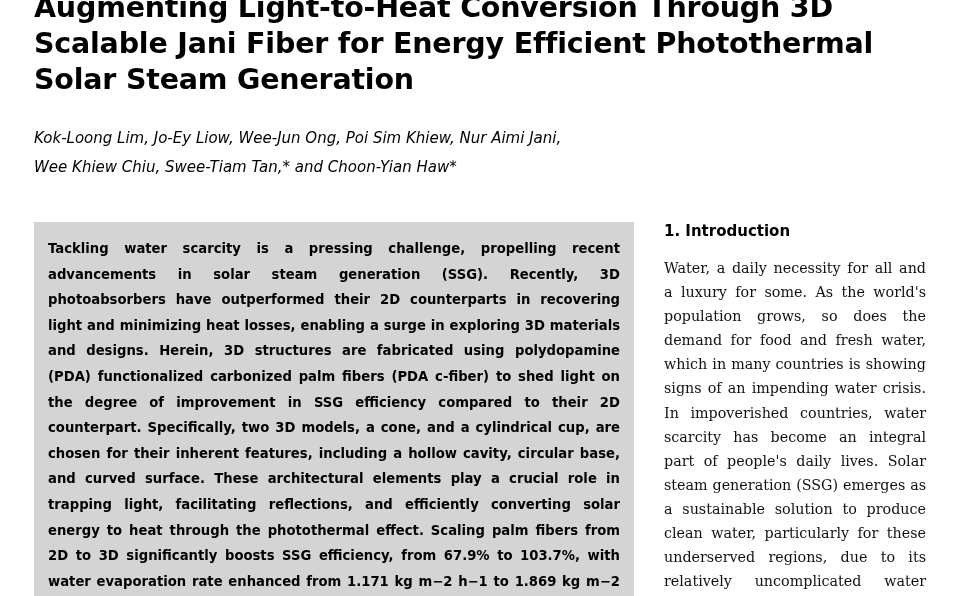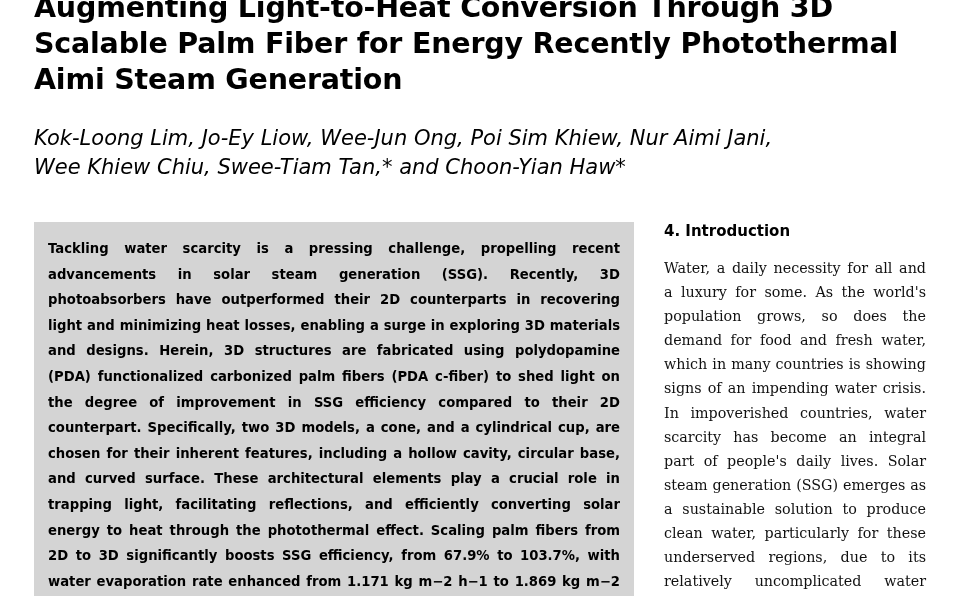--- a/index.html
+++ b/index.html
@@ -38,21 +38,21 @@
     white-space: nowrap;
   }
   .title-line.first {
     margin-top: -10px;
   }
 
   
   .authors {
     font-family: "DejaVu Sans", sans-serif;
     font-style: italic;
-    font-size: 21px;
+    font-size: 15px;
     line-height: 29px;
     margin-top: 26px;
     color: #000;
   }
   .authors-line {
     display: block;
     white-space: nowrap;
   }
 
   
@@ -108,36 +108,36 @@
     color: #111;
   }
 </style>
 </head>
 <body>
 
 <div class="page">
 
   <h1 class="title">
     <span class="title-line first">Augmenting Light-to-Heat Conversion Through 3D</span>
-    <span class="title-line">Scalable Palm Fiber for Energy Recently Photothermal</span>
-    <span class="title-line">Aimi Steam Generation</span>
+    <span class="title-line">Scalable Jani Fiber for Energy Efficient Photothermal</span>
+    <span class="title-line">Solar Steam Generation</span>
   </h1>
 
   <div class="authors">
     <span class="authors-line">Kok-Loong Lim, Jo-Ey Liow, Wee-Jun Ong, Poi Sim Khiew, Nur Aimi Jani,</span>
     <span class="authors-line">Wee Khiew Chiu, Swee-Tiam Tan,* and Choon-Yian Haw*</span>
   </div>
 
   <div class="columns">
 
     <div class="col-left">
       <div class="abstract">
         <p>Tackling water scarcity is a pressing challenge, propelling recent advancements in solar steam generation (SSG). Recently, 3D photoabsorbers have outperformed their 2D counterparts in recovering light and minimizing heat losses, enabling a surge in exploring 3D materials and designs. Herein, 3D structures are fabricated using polydopamine (PDA) functionalized carbonized palm fibers (PDA c-fiber) to shed light on the degree of improvement in SSG efficiency compared to their 2D counterpart. Specifically, two 3D models, a cone, and a cylindrical cup, are chosen for their inherent features, including a hollow cavity, circular base, and curved surface. These architectural elements play a crucial role in trapping light, facilitating reflections, and efficiently converting solar energy to heat through the photothermal effect. Scaling palm fibers from 2D to 3D significantly boosts SSG efficiency, from 67.9% to 103.7%, with water evaporation rate enhanced from 1.171 kg m−2 h−1 to 1.869 kg m−2 h−1. Substantially, the 3D cup demonstrates superior photothermal performance primarily attributed to its heat recovery</p>
       </div>
     </div>
 
     <div class="col-right">
-      <h2 class="section-heading">4. Introduction</h2>
+      <h2 class="section-heading">1. Introduction</h2>
       <p class="body-text">Water, a daily necessity for all and a luxury for some. As the world's population grows, so does the demand for food and fresh water, which in many countries is showing signs of an impending water crisis. In impoverished countries, water scarcity has become an integral part of people's daily lives. Solar steam generation (SSG) emerges as a sustainable solution to produce clean water, particularly for these underserved regions, due to its relatively uncomplicated water purification system. Generally, there are four types of materials commonly investigated in SSG research: plasmonic metals, semiconductors, poly-</p>
     </div>
 
   </div>
 </div>
 
 </body></html>

